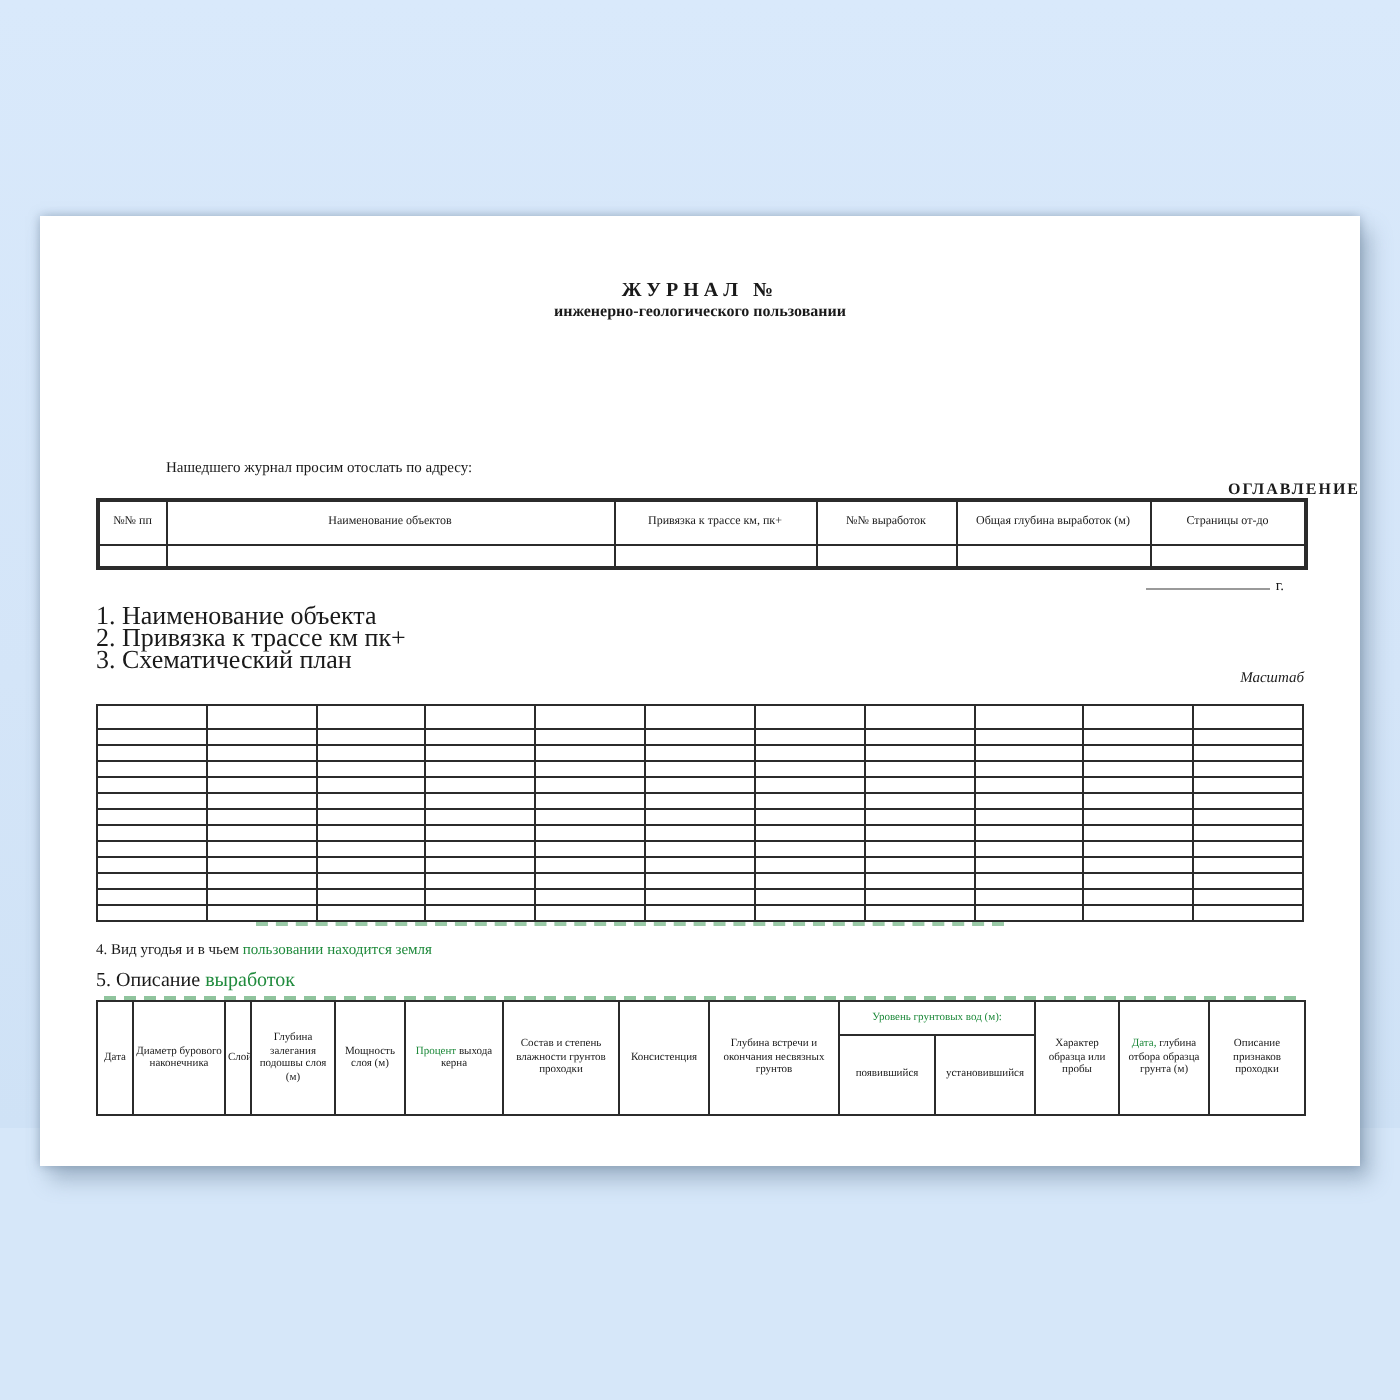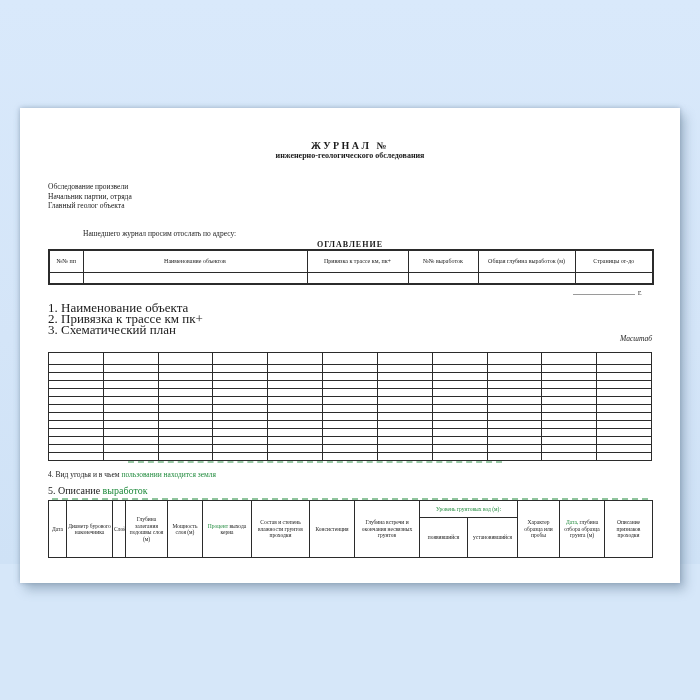--- a/index.html
+++ b/index.html
@@ -22,21 +22,21 @@
   }
   .abs{position:absolute;}
   
   .title-block{left:0;top:32px;width:100%;text-align:center;}
   .doc-title{font-size:10px;font-weight:bold;letter-spacing:2.5px;}
   .doc-subtitle{font-size:8px;font-weight:bold;line-height:10px;}
   
   .fields{left:28px;top:74px;font-size:7.5px;line-height:9.5px;}
   .return-note{left:63px;top:121px;font-size:7.5px;}
   
-  .toc-title{left:0;top:132px;width:100%;text-align:center;font-size:8px;font-weight:bold;letter-spacing:1px;font-family:Liberation Serif, serif;}
+  .toc-title{left:0;top:132px;width:100%;text-align:right;font-size:8px;font-weight:bold;letter-spacing:1px;font-family:Liberation Serif, serif;}
   .toc-wrap{left:28px;top:141px;width:604px;}
   table{border-collapse:collapse;table-layout:fixed;width:604px;}
   .toc-table th{
     border:1px solid var(--line);border-top:2px solid var(--line);
     font-size:6px;font-weight:normal;padding:1px 2px;height:22px;vertical-align:middle;text-align:center;line-height:7px;
   }
   .toc-table td{border:1px solid var(--line);border-bottom:2px solid var(--line);height:12px;}
   .toc-table{border:2px solid var(--line);}
   
   .date-line{top:180px;right:38px;font-size:7.5px;}
@@ -66,28 +66,23 @@
   .bore-table th.group{height:14px;line-height:6px;}
 </style>
 </head>
 <body>
 
 <div class="backdrop">
   <div class="sheet">
 
     <div class="abs title-block">
       <div class="doc-title">ЖУРНАЛ №</div>
-      <div class="doc-subtitle">инженерно-геологического обследования</div>
-    </div>
-
-    <div class="abs fields">
-      <div>Обследование произвели</div>
-      <div>Начальник партии, отряда</div>
-      <div>Главный геолог объекта</div>
-    </div>
+      <div class="doc-subtitle">инженерно-геологического пользовании</div>
+    </div>
+
 
     <div class="abs return-note">Нашедшего журнал просим отослать по адресу:</div>
 
     <div class="abs toc-title">ОГЛАВЛЕНИЕ</div>
 
     <div class="abs toc-wrap">
       <table class="toc-table">
         <colgroup>
           <col style="width:34px">
             <col style="width:224px">

